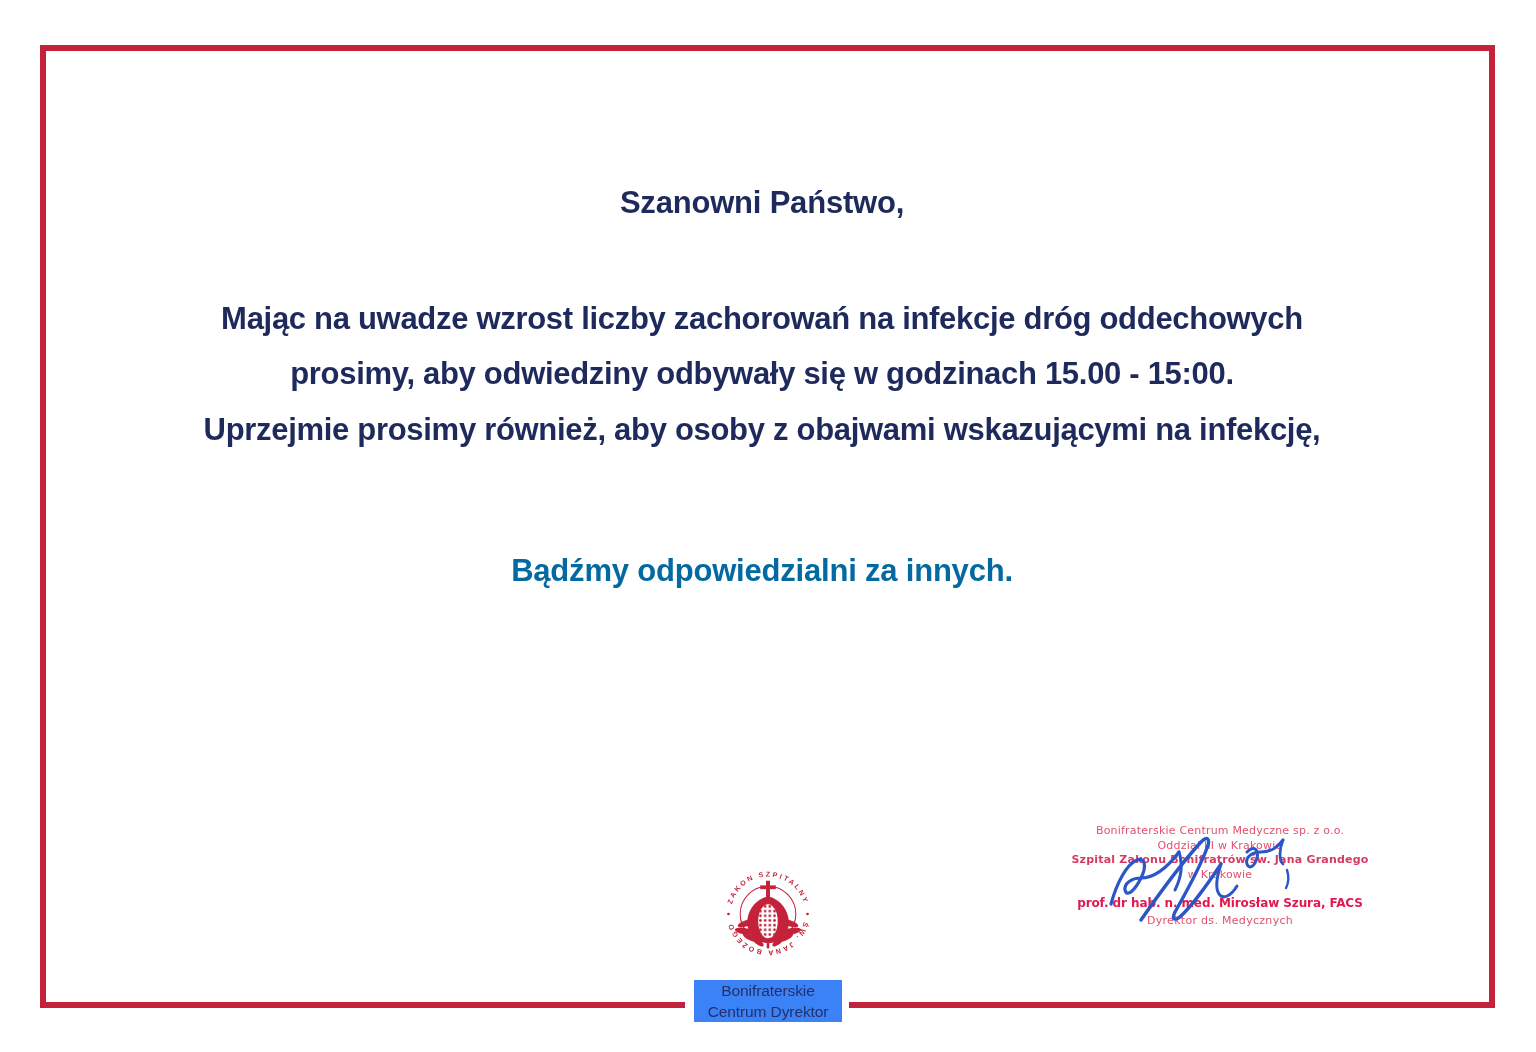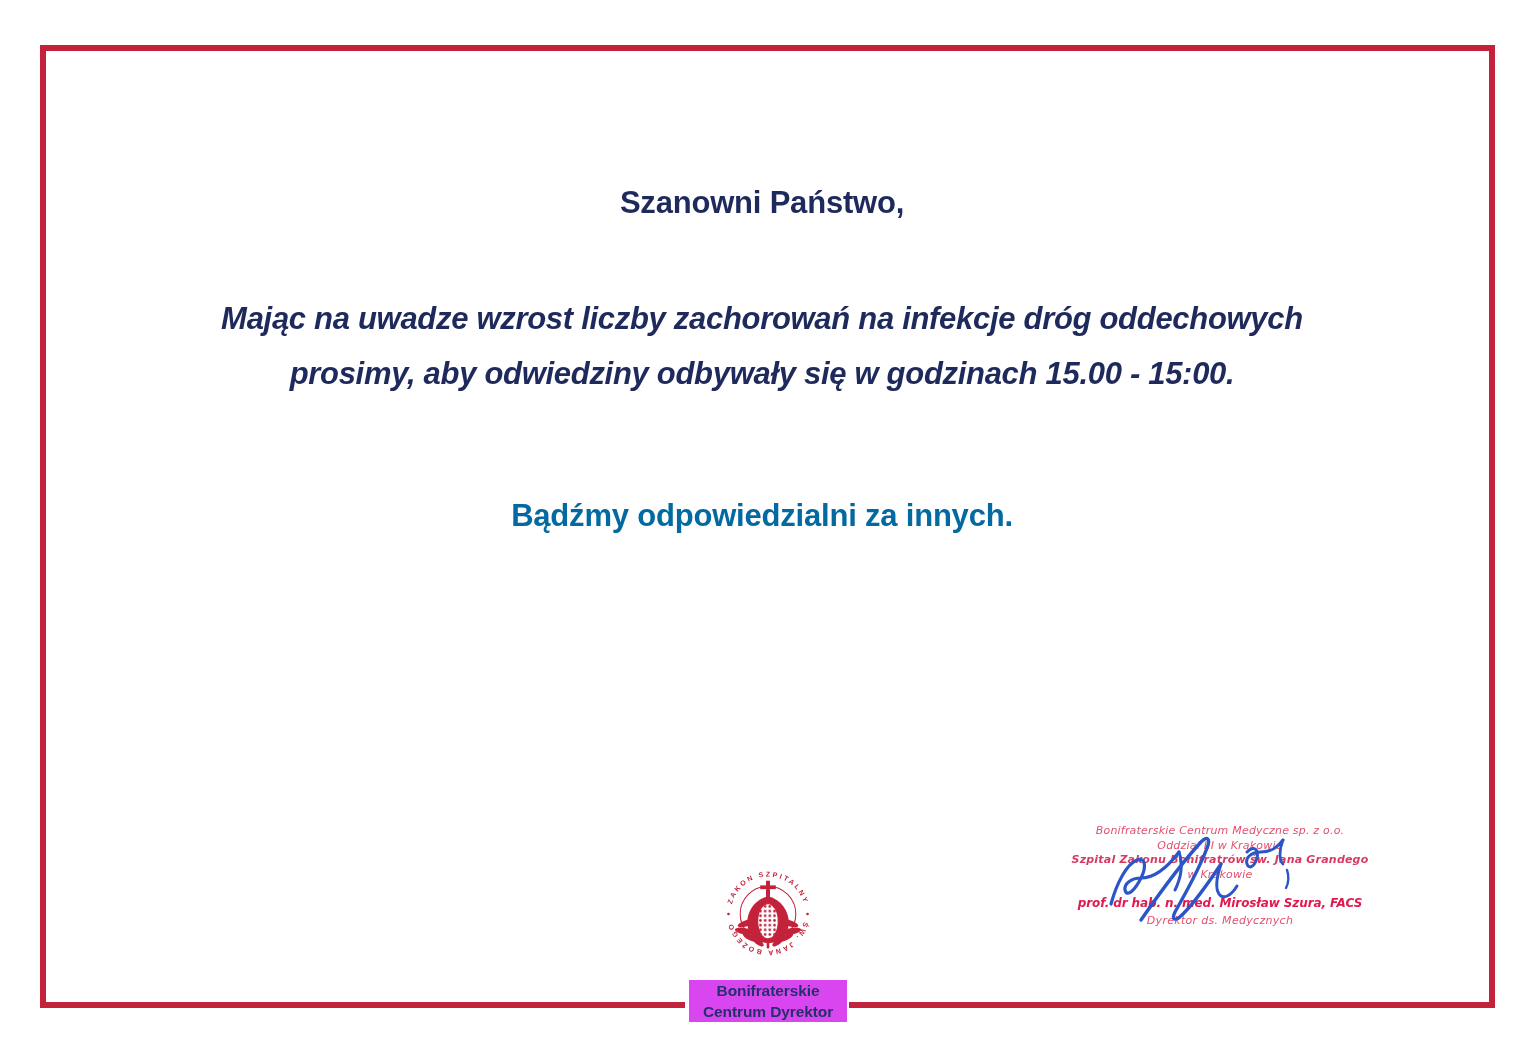--- a/index.html
+++ b/index.html
@@ -58,21 +58,21 @@
   }
   .paragraph {
     margin: 0;
     padding-top: 70px;
     font-size: 31px;
     font-weight: 600;
     color: #1F2A5C;
     line-height: 1.79;
     letter-spacing: -0.3px;
   }
-  .paragraph .line { display: block; white-space: nowrap; font-style: italic; }
+  .paragraph .line { display: block; white-space: nowrap; }
   .closing {
     margin: 0;
     padding-top: 96px;
     font-size: 31px;
     font-weight: 600;
     color: #0369a1;
     letter-spacing: -0.2px;
   }
 
   
@@ -84,37 +84,36 @@
     display: flex;
     flex-direction: column;
     align-items: center;
     pointer-events: none;
   }
   .logo-mark { width: 104px; height: 104px; display: block; }
   .logo-caption {
     margin-top: 14px;
     text-align: center;
     font-size: 15.5px;
-    font-weight: 700;
+    font-weight: 400;
     color: #23306B;
     line-height: 1.36;
     letter-spacing: -0.1px;
-    background: #d946ef;
+    background: #3b82f6;
     padding: 0 14px;
   }
   .logo-caption .cap-line { display: block; white-space: nowrap; }
 
   
   .stamp {
     position: absolute;
     left: 1055px;
     top: 824px;
     width: 330px;
     height: 112px;
-    font-style: italic;
   }
   .stamp-text {
     position: absolute;
     left: 0;
     top: 0;
     width: 330px;
     text-align: center;
     font-family: "DejaVu Sans", sans-serif;
     color: #E2506E;
     font-size: 11px;
@@ -168,20 +167,21 @@
   <div class="frame-bottom-left"></div>
   <div class="frame-bottom-right"></div>
 
   <div class="content">
 
     <p class="salutation">Szanowni Państwo,</p>
 
     <p class="paragraph">
       <span class="line">Mając na uwadze wzrost liczby zachorowań na infekcje dróg oddechowych</span>
       <span class="line">prosimy, aby odwiedziny odbywały się w godzinach 15.00 - 15:00.</span>
+      <span class="line">Uprzejmie prosimy również, aby osoby z obajwami wskazującymi na infekcję,</span>
     </p>
 
     <p class="closing">Bądźmy odpowiedzialni za innych.</p>
   </div>
 
   <div class="logo-block">
     <svg class="logo-mark" viewBox="0 0 200 200">
       <defs>
         <path id="ringTop" d="M 28,100 A 72,72 0 0 1 172,100"></path>
         <path id="ringBot" d="M 170,100 A 70,70 0 0 1 30,100"></path>

